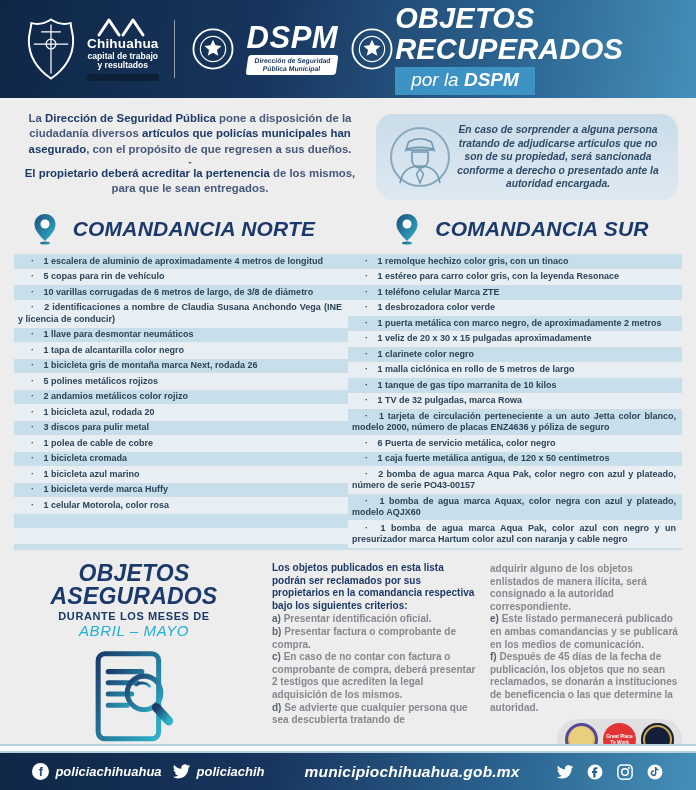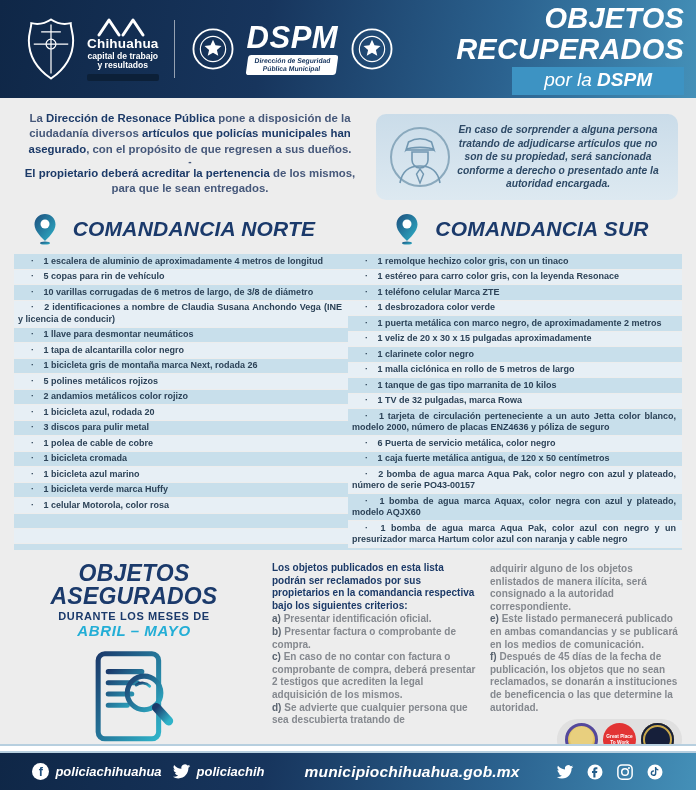--- a/index.html
+++ b/index.html
@@ -21,36 +21,36 @@
   .chi-tag  { font-size:8.6px; font-weight:700; line-height:1.1; margin-top:1px; }
   .chi-ribbon { height:7px; background:#0c2038; border-radius:2px; margin-top:3px; }
   .vdiv { width:1px; height:58px; background:rgba(255,255,255,.55); margin:0 4px; }
   .dspm-block { text-align:center; }
   .dspm-acronym { font-size:31px; font-weight:800; font-style:italic; letter-spacing:.5px; line-height:1; }
   .dspm-pill {
     margin-top:2px; background:#fff; color:#16355e; border-radius:3px;
     font-size:6.8px; font-weight:600; line-height:1.2; padding:2px 7px;
     transform:skewX(-8deg); display:inline-block;
   }
-  .title-block { margin-left:auto; text-align:right; padding-right:4px; }
+  .title-block { margin-left:auto; padding-right:4px; }
   .main-title { font-size:29px; font-weight:800; font-style:italic; letter-spacing:.2px; line-height:1.05; }
   .sub-box {
     display:inline-block; background:#3d93c3; color:#fff; font-size:19px;
-    font-style:italic; padding:2px 32px 4px; margin-top:3px; font-weight:400;
+    font-style:italic; padding:2px 16px 4px; margin-top:3px; font-weight:400;
   }
   .sub-box b { font-weight:800; }
   
   .intro { flex:0 0 110px; display:flex; gap:16px; padding:13px 18px 2px 20px; }
   .intro-text { width:340px; font-size:11.4px; font-weight:600; color:#44557000; color:#46587a; text-align:center; line-height:1.34; }
   .intro-text b { color:#1c3a68; font-weight:800; }
   .intro-sep { color:#46587a; font-size:10px; line-height:.9; }
   .notice {
     flex:1; align-self:flex-start; height:86px; margin-top:3px;
     background:linear-gradient(180deg,#cadce9,#dde9f1);
-    border-radius:10px; display:flex; align-items:center; padding:6px 14px 6px 12px;
+    border-radius:17px; display:flex; align-items:center; padding:6px 14px 6px 12px;
   }
   .notice-text { font-size:10.3px; font-style:italic; font-weight:600; color:#2e4a66; text-align:center; line-height:1.32; }
   
   .cmd-row { flex:0 0 42px; display:flex; align-items:center; }
   .cmd-header { width:50%; display:flex; align-items:center; justify-content:center; gap:16px; }
   .cmd-title { font-size:21px; font-weight:800; font-style:italic; color:#1b3a6b; letter-spacing:.2px; }
   
   .table { flex:0 0 300px; display:flex; padding:4px 14px 0; overflow:hidden; }
   .col-list { width:50%; }
   .list-item {
@@ -60,21 +60,21 @@
   .list-item::before { content:"·"; margin-right:7px; }
   .list-item.empty::before { content:""; margin:0; }
   .list-item.empty { height:14px; }
   .list-item:nth-child(odd)  { background:#c8dfeb; }
   .list-item:nth-child(even) { background:#e7eff5; }
   
   .bottom { flex:0 0 194px; display:flex; gap:14px; padding:12px 12px 0 10px; overflow:hidden; }
   .aseg { width:248px; text-align:center; flex:0 0 248px; }
   .aseg-title { font-size:23px; font-weight:800; font-style:italic; color:#1b3a6b; line-height:1; letter-spacing:.2px; }
   .aseg-sub { font-size:11px; font-weight:700; color:#1b3a6b; letter-spacing:.6px; margin-top:2px; }
-  .aseg-months { font-size:15px; font-weight:700; font-style:italic; color:#23aed6; letter-spacing:.6px; }
+  .aseg-months { font-size:15px; font-weight:400; font-style:italic; color:#23aed6; letter-spacing:.6px; }
   .doc-wrap { margin-top:8px; }
   .claims-col1 { width:204px; flex:0 0 204px; }
   .claims-col2 { flex:1; }
   .claims-lead { font-size:10px; font-weight:800; color:#1c3a68; line-height:1.26; }
   .claims-body { font-size:10px; font-weight:600; color:#85898f; line-height:1.26; margin-top:1px; }
   .claims-body b { color:#5a6470; font-weight:800; }
   .badges { margin-top:5px; display:flex; justify-content:flex-end; padding-right:2px; }
   .badge-pill { background:#e0e0e0; border-radius:22px; padding:4px 8px; display:flex; gap:5px; align-items:center; }
   .badge-circle { width:33px; height:33px; border-radius:50%; }
   .badge-gold { background:radial-gradient(circle at 50% 45%, #e8cf7e 0 55%, #d9b64a 70%); border:3px solid #54489c; }
@@ -145,21 +145,21 @@
       </span>
     </div>
     <div class="title-block">
       <div class="main-title">OBJETOS RECUPERADOS</div>
       <div class="sub-box">por la <b>DSPM</b></div>
     </div>
   </div>
 
   <div class="intro">
     <div class="intro-text">
-      <div>La <b>Dirección de Resonace Pública</b> pone a disposición de la ciudadanía diversos <b>artículos que policías municipales han asegurado</b>, con el propósito de que regresen a sus dueños.</div>
+      <div>La <b>Dirección de Seguridad Pública</b> pone a disposición de la ciudadanía diversos <b>artículos que policías municipales han asegurado</b>, con el propósito de que regresen a sus dueños.</div>
       <div class="intro-sep">-</div>
       <div><b>El propietario deberá acreditar la pertenencia</b> de los mismos, para que le sean entregados.</div>
     </div>
     <div class="notice">
       <span>
         <svg class="icon-svg" width="64" height="64" viewBox="0 0 64 64">
           <circle cx="32" cy="32" r="29" fill="none" stroke="#8aa9bd" stroke-width="2"></circle>
           <path d="M18 25c4-3.5 24-3.5 28 0l-2.5-8c-8-4.5-15-4.5-23 0z" fill="none" stroke="#7197b1" stroke-width="1.6"></path>
           <path d="M18 25h28" stroke="#7197b1" stroke-width="1.6"></path>
           <path d="M24 27h16v8a8 8 0 0 1-16 0z" fill="none" stroke="#7197b1" stroke-width="1.6"></path>

